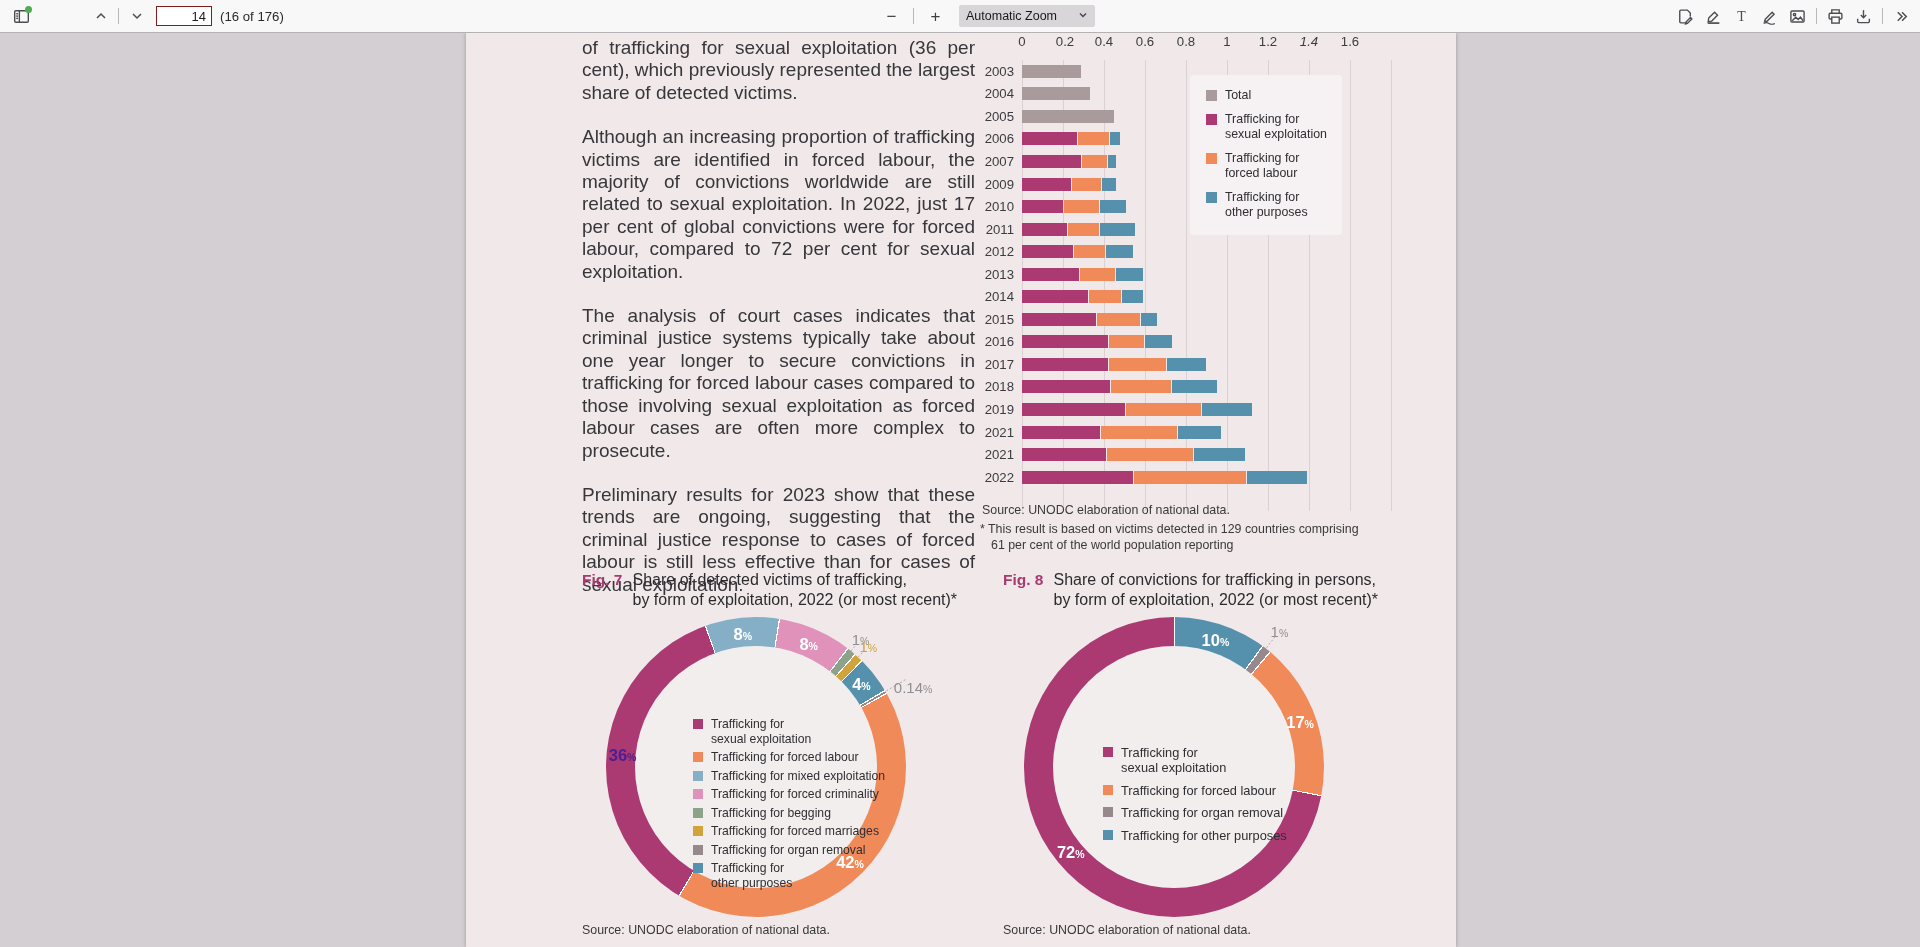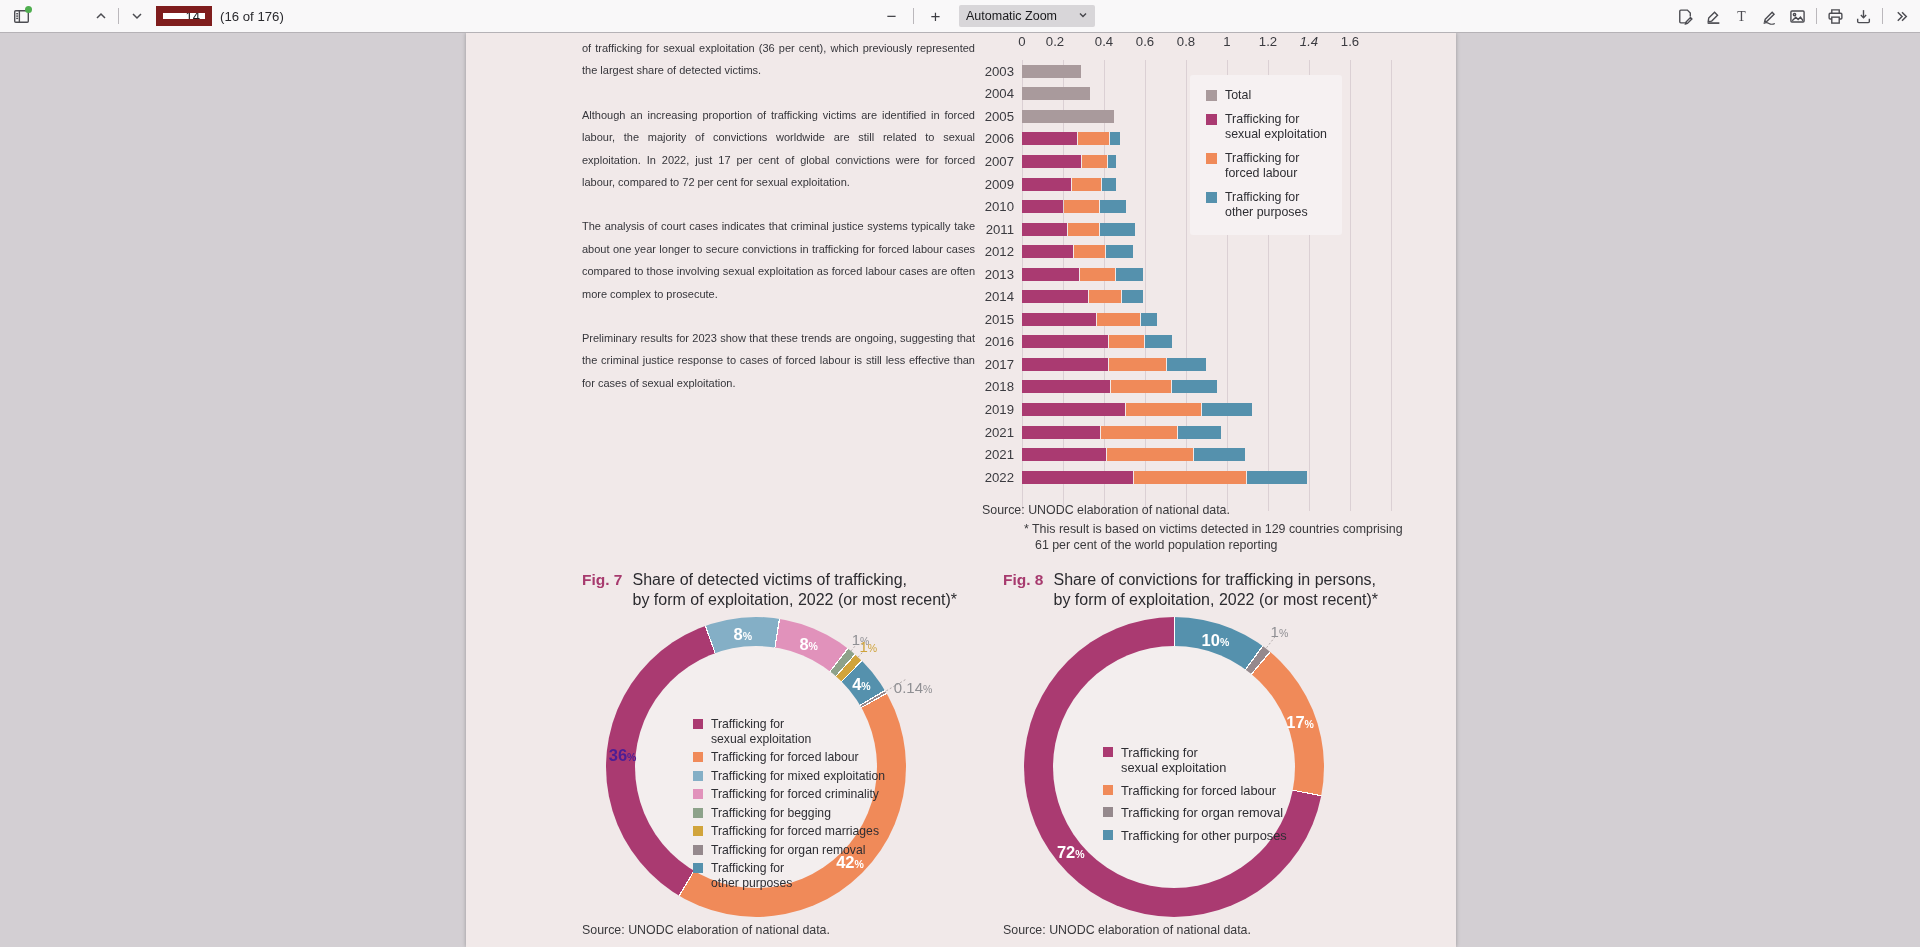--- a/index.html
+++ b/index.html
@@ -10,34 +10,34 @@
   .toolbar { position:fixed; top:0; left:0; width:1920px; height:33px; background:#f9f8f9;
              border-bottom:1px solid #b5b2b6; z-index:20; }
   .tb-left { position:absolute; left:8px; top:0; height:32px; display:flex; align-items:center; }
   .tb-center { position:absolute; left:878px; top:0; height:32px; display:flex; align-items:center; gap:4px; }
   .tb-right { position:absolute; right:5px; top:0; height:32px; display:flex; align-items:center; gap:1px; }
   .tb-btn { width:27px; height:27px; display:flex; align-items:center; justify-content:center;
             background:transparent; border:none; padding:0; position:relative; cursor:default; }
   .tb-btn svg { display:block; }
   .tb-sep { width:1px; height:16px; background:#bbb8bc; margin:0 4px; }
   .green-dot { position:absolute; top:3px; right:3px; width:7px; height:7px; border-radius:50%; background:#4fae4f; }
-  .page-input { width:56px; height:20px; margin-left:6px; border:7px solid #7f1d1d; background:#fff;
+  .page-input { width:56px; height:20px; margin-left:6px; border:1px solid #7f1d1d; background:#fff;
                 font:13px "Liberation Sans",sans-serif; text-align:right; padding-right:5px; color:#1d1d20; }
   .page-count { margin-left:8px; font-size:13.2px; color:#2a2a2e; }
   .zoom-glyph { font-size:17px; color:#3e3e44; line-height:1; }
   .zoom-select { width:136px; height:22px; background:#d8d6d9; border-radius:2px; display:flex;
                  align-items:center; justify-content:space-between; padding:0 7px; margin-left:6px;
                  font-size:12.5px; color:#19191c; }
 
   
   .viewer { position:absolute; top:33px; left:0; width:1920px; height:914px; }
   .pdf-page { position:absolute; left:466px; top:0; width:990px; height:914px; background:#f1e9e9;
               box-shadow:0 0 4px rgba(0,0,0,.28); }
 
-  .textcol { position:absolute; left:116px; top:4px; width:393px; font-size:11px; line-height:22.4px;
+  .textcol { position:absolute; left:116px; top:4px; width:393px; font-size:19px; line-height:22.4px;
              color:#36363b; text-align:justify; }
   .textcol p + p { margin-top:22px; }
 
   
   .barchart { position:absolute; left:500px; top:0; width:400px; height:475px; }
   .axis span { position:absolute; top:1px; transform:translateX(-50%); font-size:13.2px; color:#3b3b40; }
   .rows { position:absolute; left:56px; top:27px; width:395px; height:451px;
           background:repeating-linear-gradient(to right,#dbd0d4 0 1px,transparent 1px 41px); }
   .brow { position:relative; height:22.55px; display:flex; align-items:center; }
   .yr { position:absolute; left:-62px; width:54px; text-align:right; font-size:13.2px; color:#3b3b40; }
@@ -45,21 +45,21 @@
   .seg { height:13px; margin-right:1px; }
 
   .chart-legend { position:absolute; left:724px; top:42px; width:152px; background:#f6f1f2;
                   border-radius:3px; padding:13px 6px 6px 16px; }
   .cl-item { display:flex; gap:8px; margin-bottom:9px; font-size:12.4px; line-height:15px;
              color:#2e2e33; white-space:pre-line; }
   .swatch { width:11px; height:11px; margin-top:2px; flex:none; }
 
   .chart-source { position:absolute; left:516px; top:470px; font-size:12.4px; color:#39393c; }
   .chart-note { position:absolute; left:514px; top:489px; width:390px; font-size:12.4px; line-height:15.5px;
-                color:#39393c; white-space:pre-line; padding-left:11px; text-indent:-11px;margin-left:44px; }
+                color:#39393c; white-space:pre-line; padding-left:11px; text-indent:-11px; }
 
   
   .figcap { position:absolute; top:537px; display:flex; gap:10px; }
   .figlabel { font-weight:bold; color:#a73a6e; font-size:15.5px; padding-top:1px; white-space:nowrap; }
   .figtitle { font-size:16px; line-height:19.5px; color:#2b2b2f; white-space:pre-line; }
 
   
   .donut { position:absolute; width:300px; height:300px; }
   .ring { position:absolute; inset:0; border-radius:50%; }
   .hole { position:absolute; left:29px; top:29px; width:242px; height:242px; border-radius:50%; background:#f3eeee; }
@@ -208,21 +208,21 @@
     <div class="textcol">
       <p>of trafficking for sexual exploitation (36 per cent), which previously represented the largest share of detected victims.</p>
       <p>Although an increasing proportion of trafficking victims are identified in forced labour, the majority of convictions worldwide are still related to sexual exploitation. In 2022, just 17 per cent of global convictions were for forced labour, compared to 72 per cent for sexual exploitation.</p>
       <p>The analysis of court cases indicates that criminal justice systems typically take about one year longer to secure convictions in trafficking for forced labour cases compared to those involving sexual exploitation as forced labour cases are often more complex to prosecute.</p>
       <p>Preliminary results for 2023 show that these trends are ongoing, suggesting that the criminal justice response to cases of forced labour is still less effective than for cases of sexual exploitation.</p>
     </div>
 
     <div class="barchart" id="barchart">
       <div class="axis" id="bar-axis">
           <span style="left: 56px;">0</span>
-          <span style="left: 89px;">0.2</span>
+          <span style="left: 99px;">0.2</span>
           <span style="left: 138px;">0.4</span>
           <span style="left: 179px;">0.6</span>
           <span style="left: 220px;">0.8</span>
           <span style="left: 261px;">1</span>
           <span style="left: 302px;">1.2</span>
           <span style="left: 343px; font-style: italic;">1.4</span>
           <span style="left: 384px;">1.6</span>
         </div>
       <div class="rows" id="bar-rows">
           <div class="brow">

